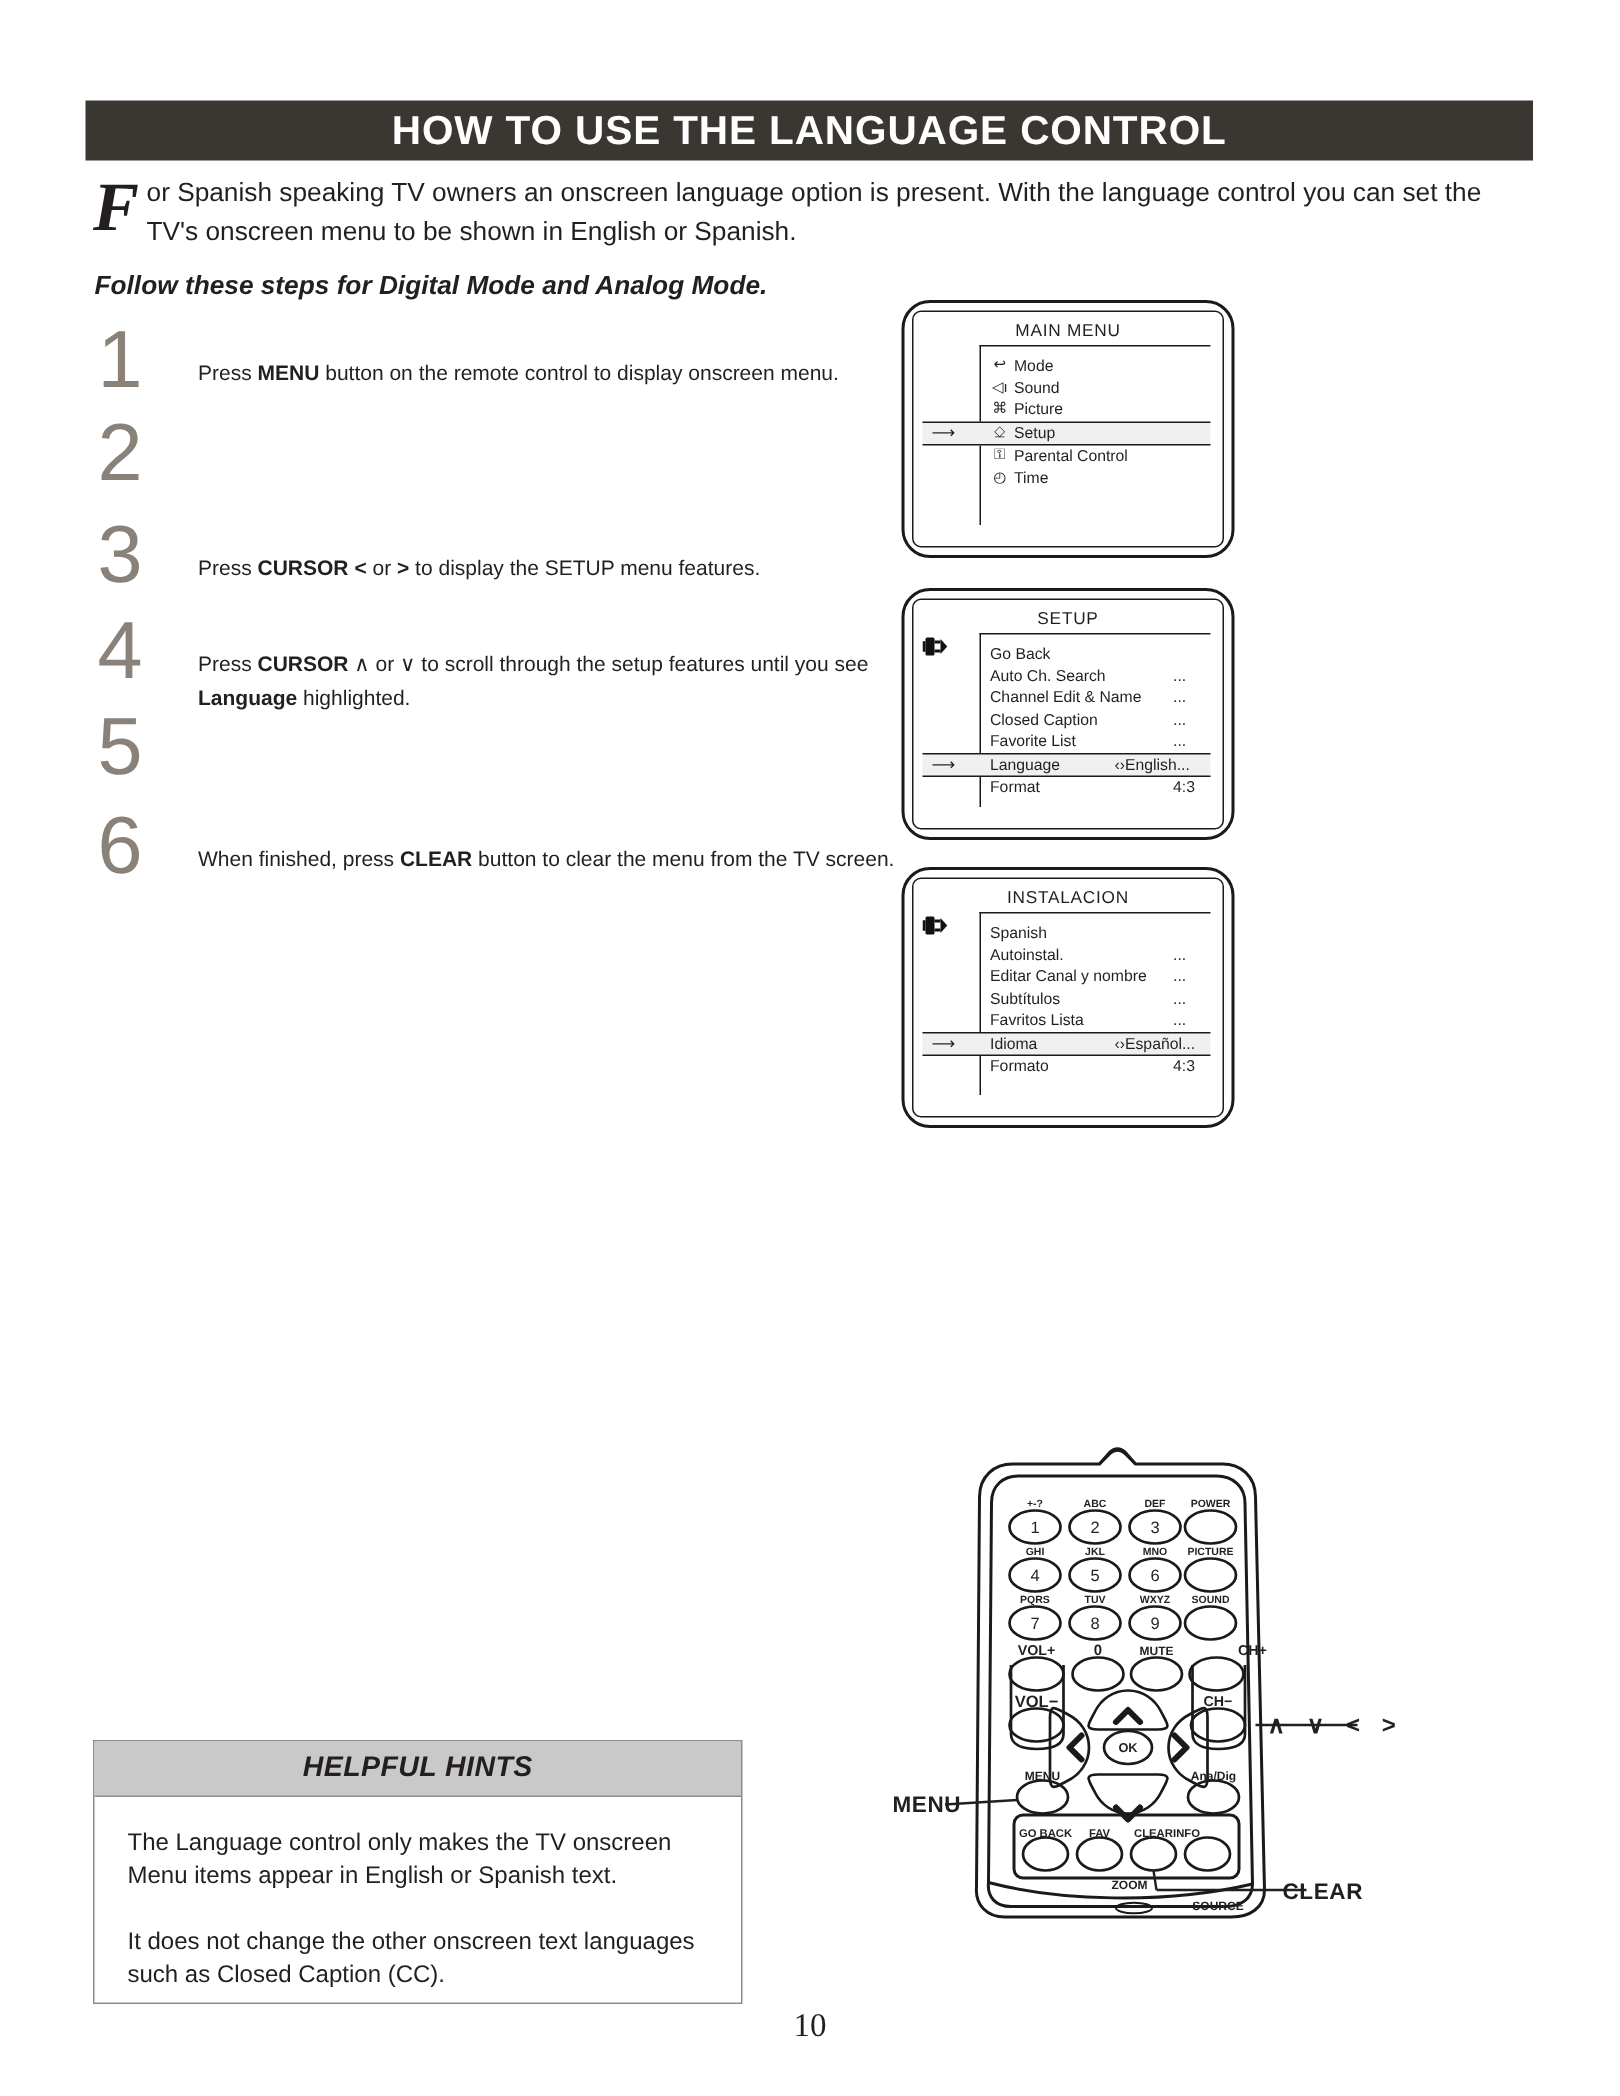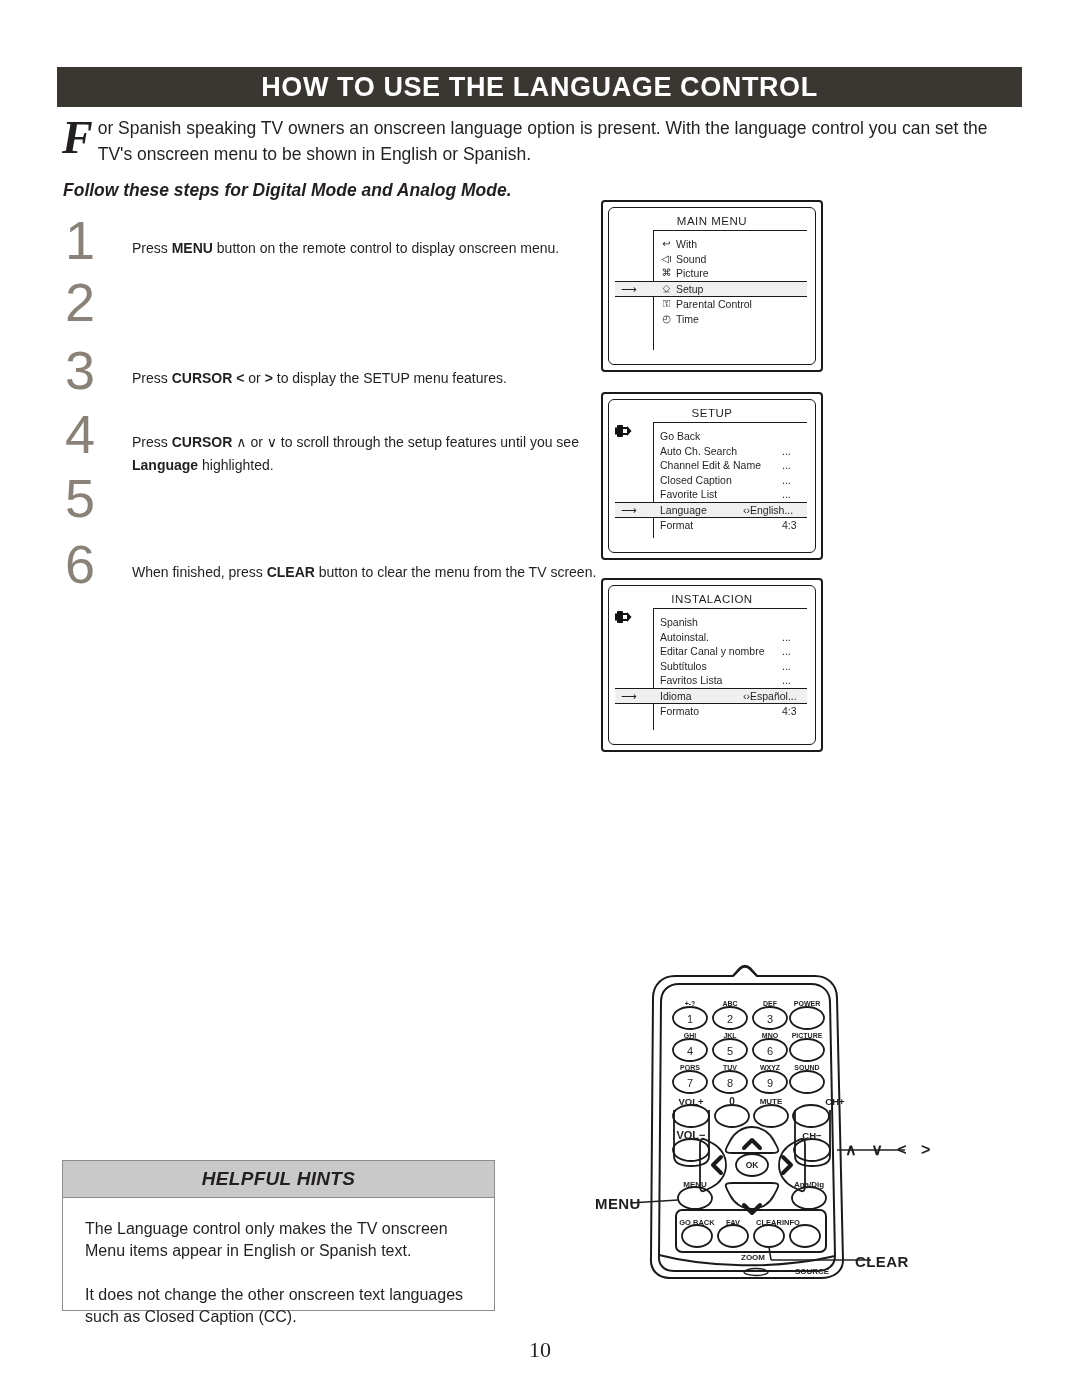--- a/index.html
+++ b/index.html
@@ -64,21 +64,21 @@
     line-height:23px;
     padding-top:4px;
     margin-top:11px;
   }
   .step-txt b{font-weight:bold;}
 
   
   .tvbox{
     position:absolute;
     border:2px solid #1a1a1a;
-    border-radius:4px;
+    border-radius:19px;
     background:#fff;
     box-sizing:border-box;
     padding:5px;
   }
   .tvbox-inner{
     border:1.5px solid #1a1a1a;
     border-radius:6px;
     height:100%;
     box-sizing:border-box;
     position:relative;
@@ -135,21 +135,21 @@
   .plugicon{
     position:absolute;
     left:6px; top:24px;
     font-size:14px;
     line-height:14px;
     font-weight:bold;
   }
 
   
   #hints{
-    position:absolute; left:62px; top:1160px; width:433px; height:151px;
+    position:absolute; left:62px; top:1160px; width:433px; height:176px;
     border:1px solid #8d8d8d;
     box-sizing:border-box;
     background:#fff;
   }
   #hints-header{
     background:#c9c9c9;
     border-bottom:1px solid #8d8d8d;
     height:36px;
     display:flex;align-items:center;justify-content:center;
   }
@@ -223,21 +223,21 @@
       <div class="step-txt">When finished, press <b>CLEAR</b> button to clear the menu from the TV screen.</div>
     </div>
   </div>
 
 <div class="tvbox" id="box-main" style="left:601px;top:200px;width:222px;height:172px;">
   <div class="tvbox-inner">
     <div class="tv-title">MAIN MENU</div>
     <div class="tv-list" id="main-rows">
         <div class="tv-row">
           <span class="ico">↩</span>
-          <span class="lbl">With</span>
+          <span class="lbl">Mode</span>
         </div>
         <div class="tv-row">
           <span class="ico">◁ı</span>
           <span class="lbl">Sound</span>
         </div>
         <div class="tv-row">
           <span class="ico">⌘</span>
           <span class="lbl">Picture</span>
         </div>
         <div class="tv-row hl">

